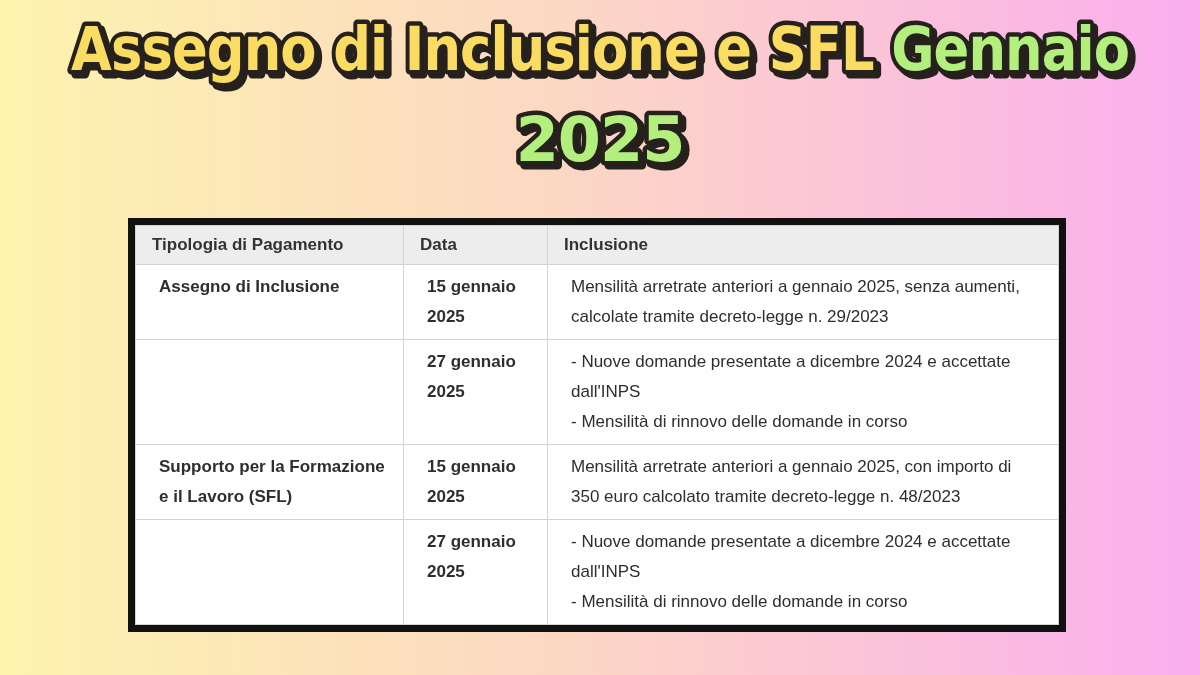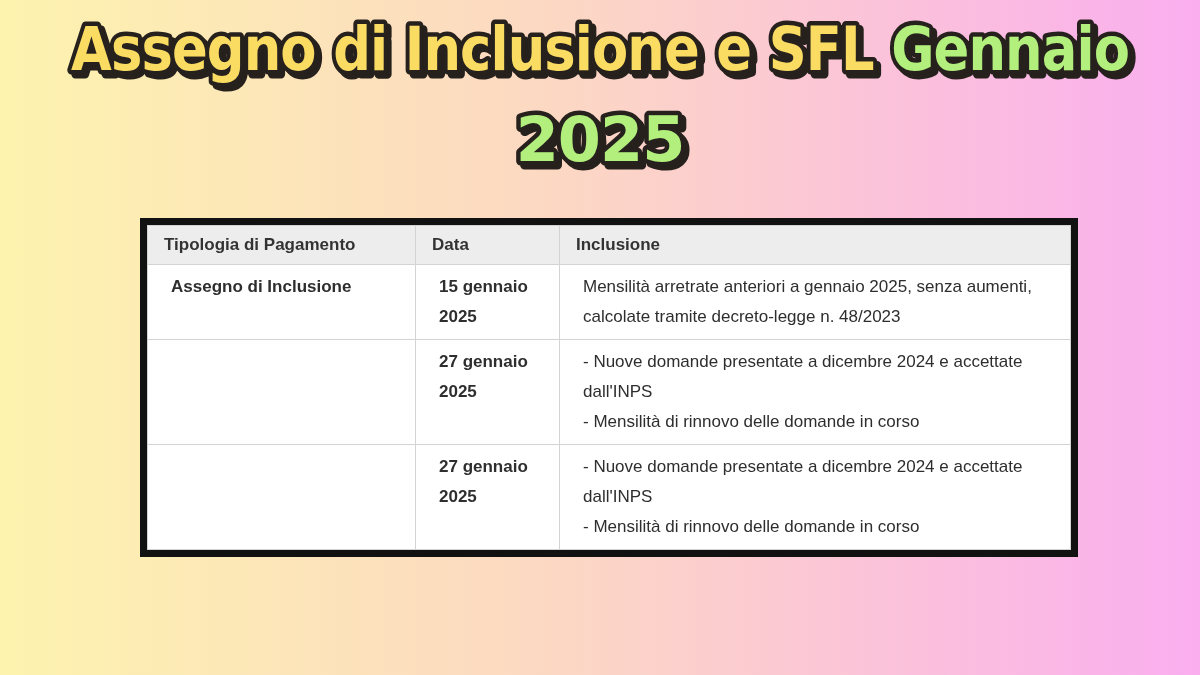--- a/index.html
+++ b/index.html
@@ -24,21 +24,21 @@
     stroke:var(--outline);
     stroke-width:9px;
     stroke-linejoin:round;
     letter-spacing:-1px;
   }
   .t-shadow tspan{fill:var(--outline);}
   .fill-yellow{fill:var(--title_yellow);}
   .fill-green{fill:var(--title_green);}
 
   .table-wrap{
-    position:absolute;left:140px;top:218px;width:938px;
+    position:absolute;left:128px;top:218px;width:938px;
     background:var(--cell_bg);
     border:7px solid var(--frame);
   }
   table{
     border-collapse:collapse;width:100%;
     font-size:17px;
   }
   th,td{
     border:1px solid var(--grid);
     vertical-align:top;
@@ -82,29 +82,36 @@
         <th>Tipologia di Pagamento</th>
         <th>Data</th>
         <th>Inclusione</th>
       </tr>
     </thead>
     <tbody>
       <tr>
         <td class="b">Assegno di Inclusione</td>
         <td class="b">15 gennaio 2025</td>
         <td>
-          <div class="desc-line">Mensilità arretrate anteriori a gennaio 2025, senza aumenti, calcolate tramite decreto-legge n. 48/2023</div>
+          <div class="desc-line">Mensilità arretrate anteriori a gennaio 2025, senza aumenti, calcolate tramite decreto-legge n. 29/2023</div>
         </td>
       </tr>
       <tr>
         <td></td>
         <td class="b">27 gennaio 2025</td>
         <td>
           <div class="desc-line">- Nuove domande presentate a dicembre 2024 e accettate dall'INPS</div>
           <div class="desc-line">- Mensilità di rinnovo delle domande in corso</div>
+        </td>
+      </tr>
+      <tr>
+        <td class="b">Supporto per la Formazione e il Lavoro (SFL)</td>
+        <td class="b">15 gennaio 2025</td>
+        <td>
+          <div class="desc-line">Mensilità arretrate anteriori a gennaio 2025, con importo di 350 euro calcolato tramite decreto-legge n. 48/2023</div>
         </td>
       </tr>
       <tr>
         <td></td>
         <td class="b">27 gennaio 2025</td>
         <td>
           <div class="desc-line">- Nuove domande presentate a dicembre 2024 e accettate dall'INPS</div>
           <div class="desc-line">- Mensilità di rinnovo delle domande in corso</div>
         </td>
       </tr>

